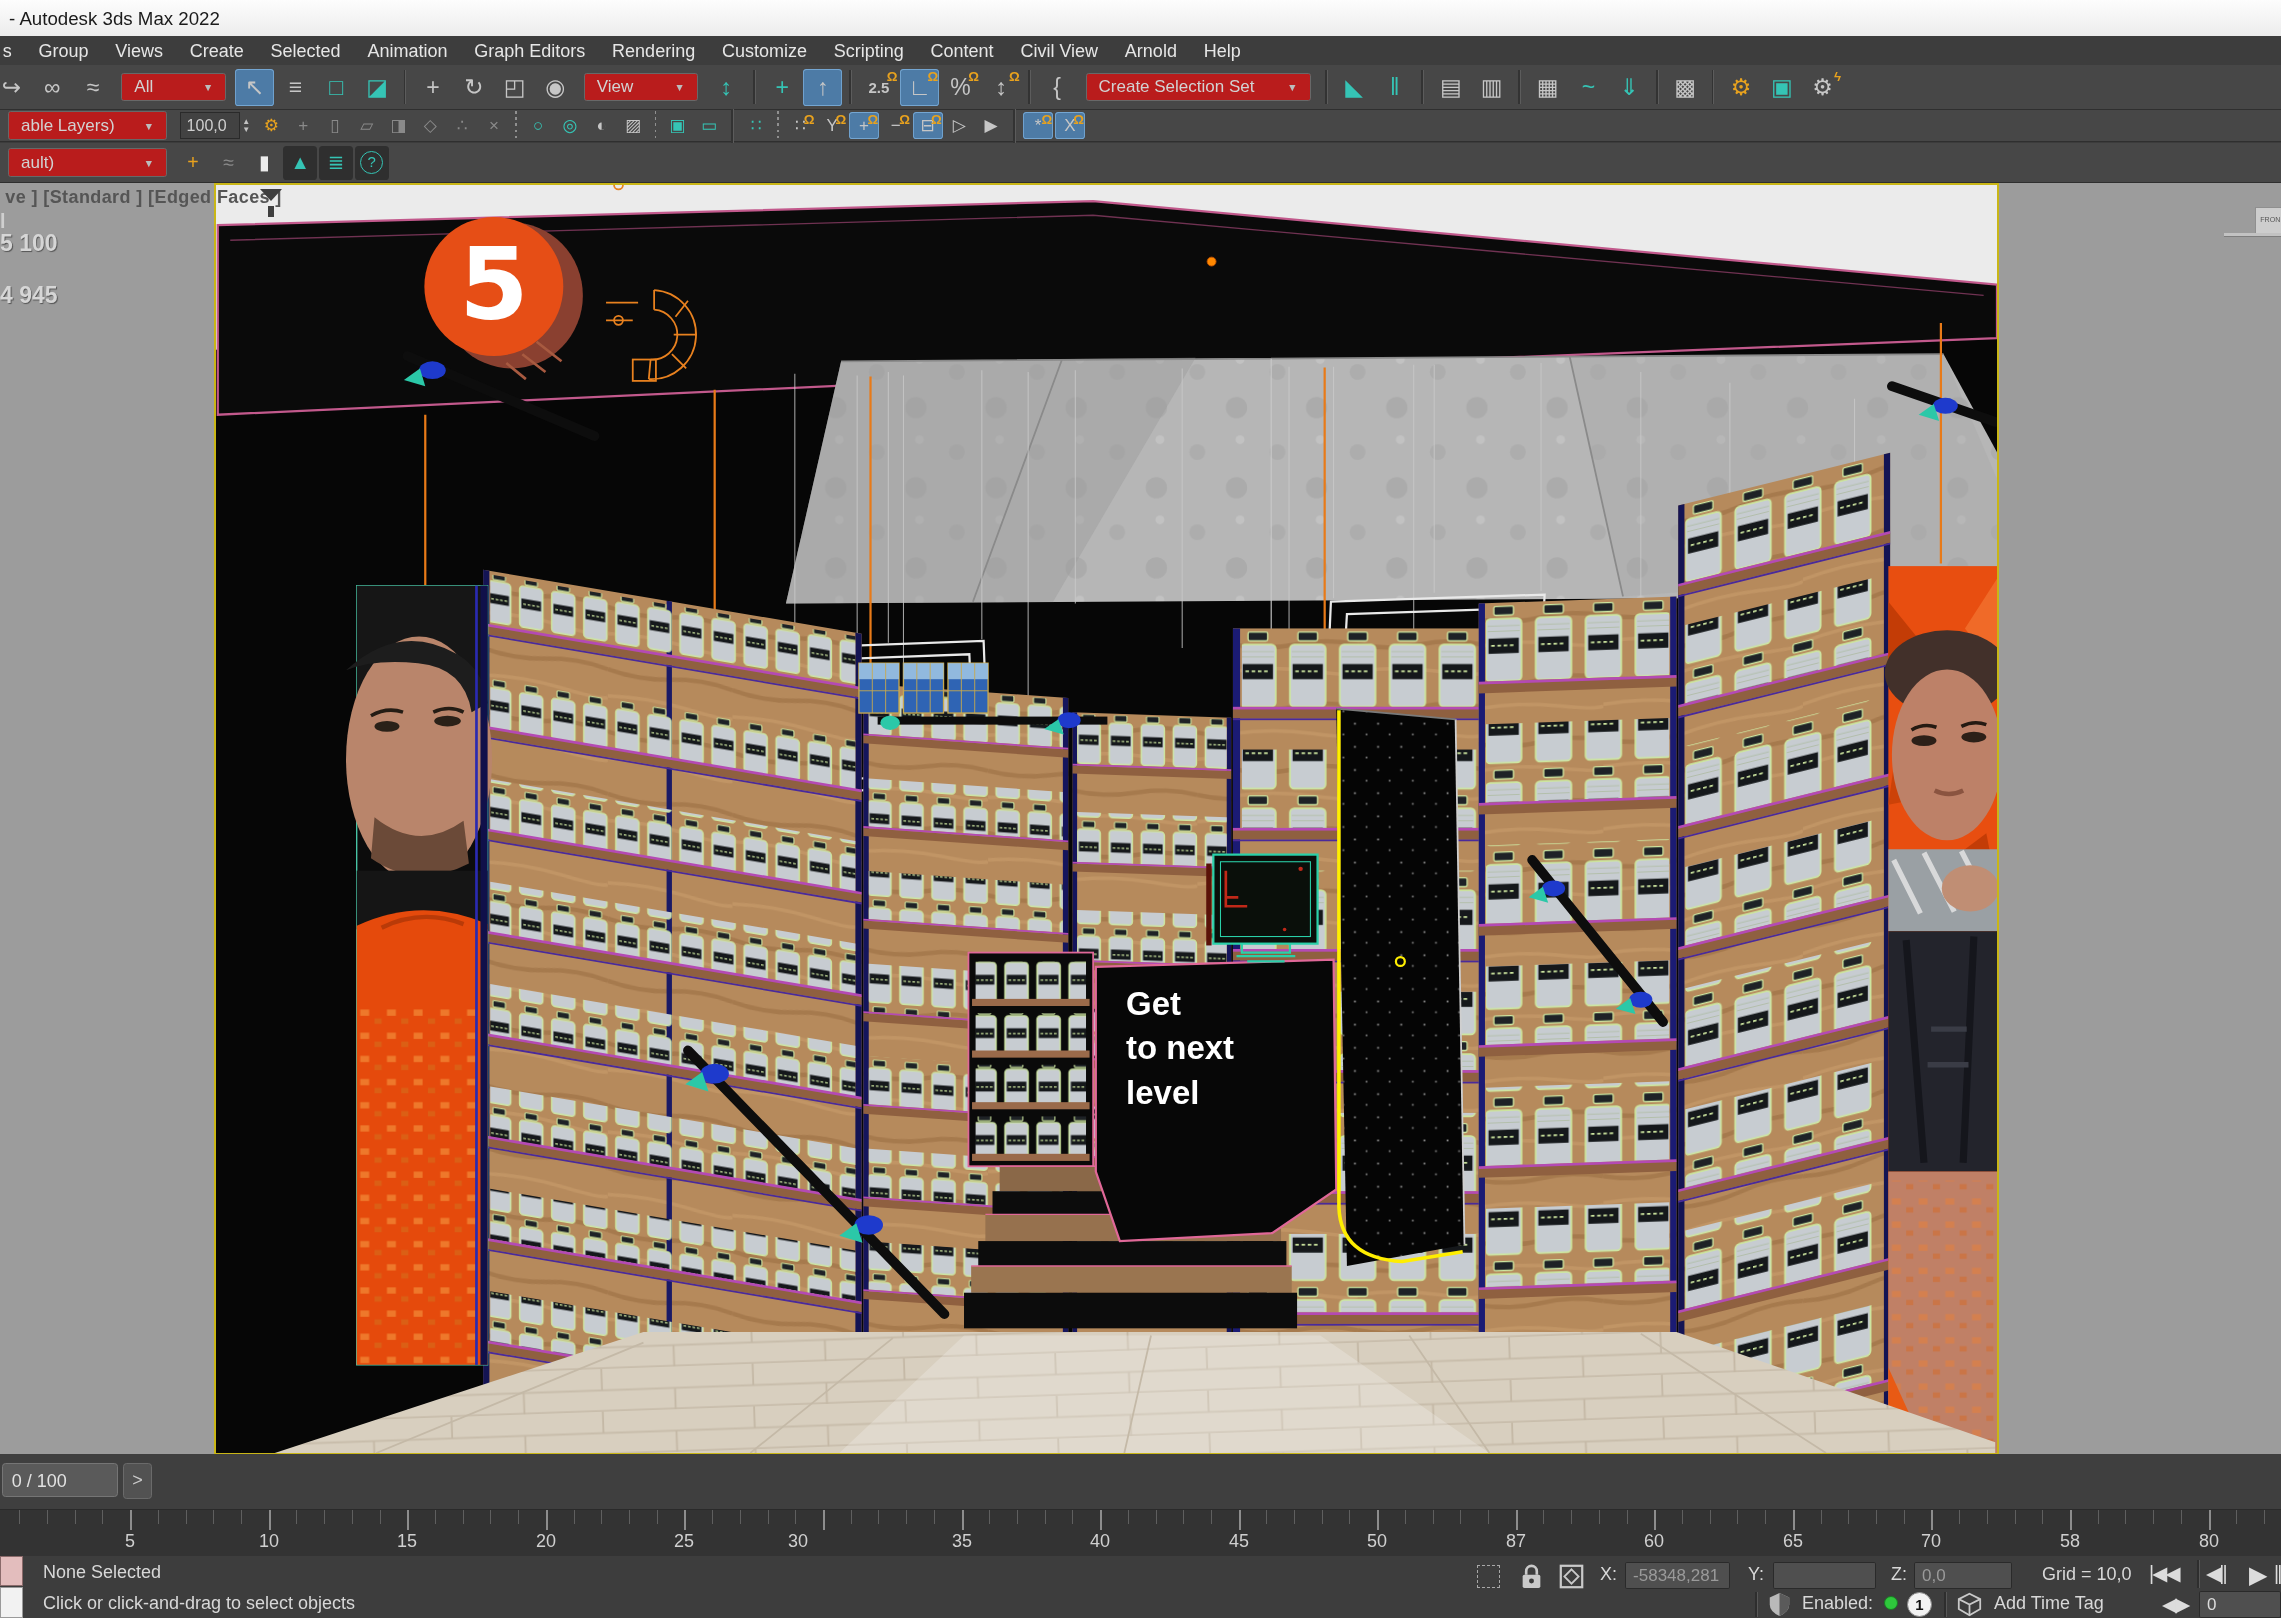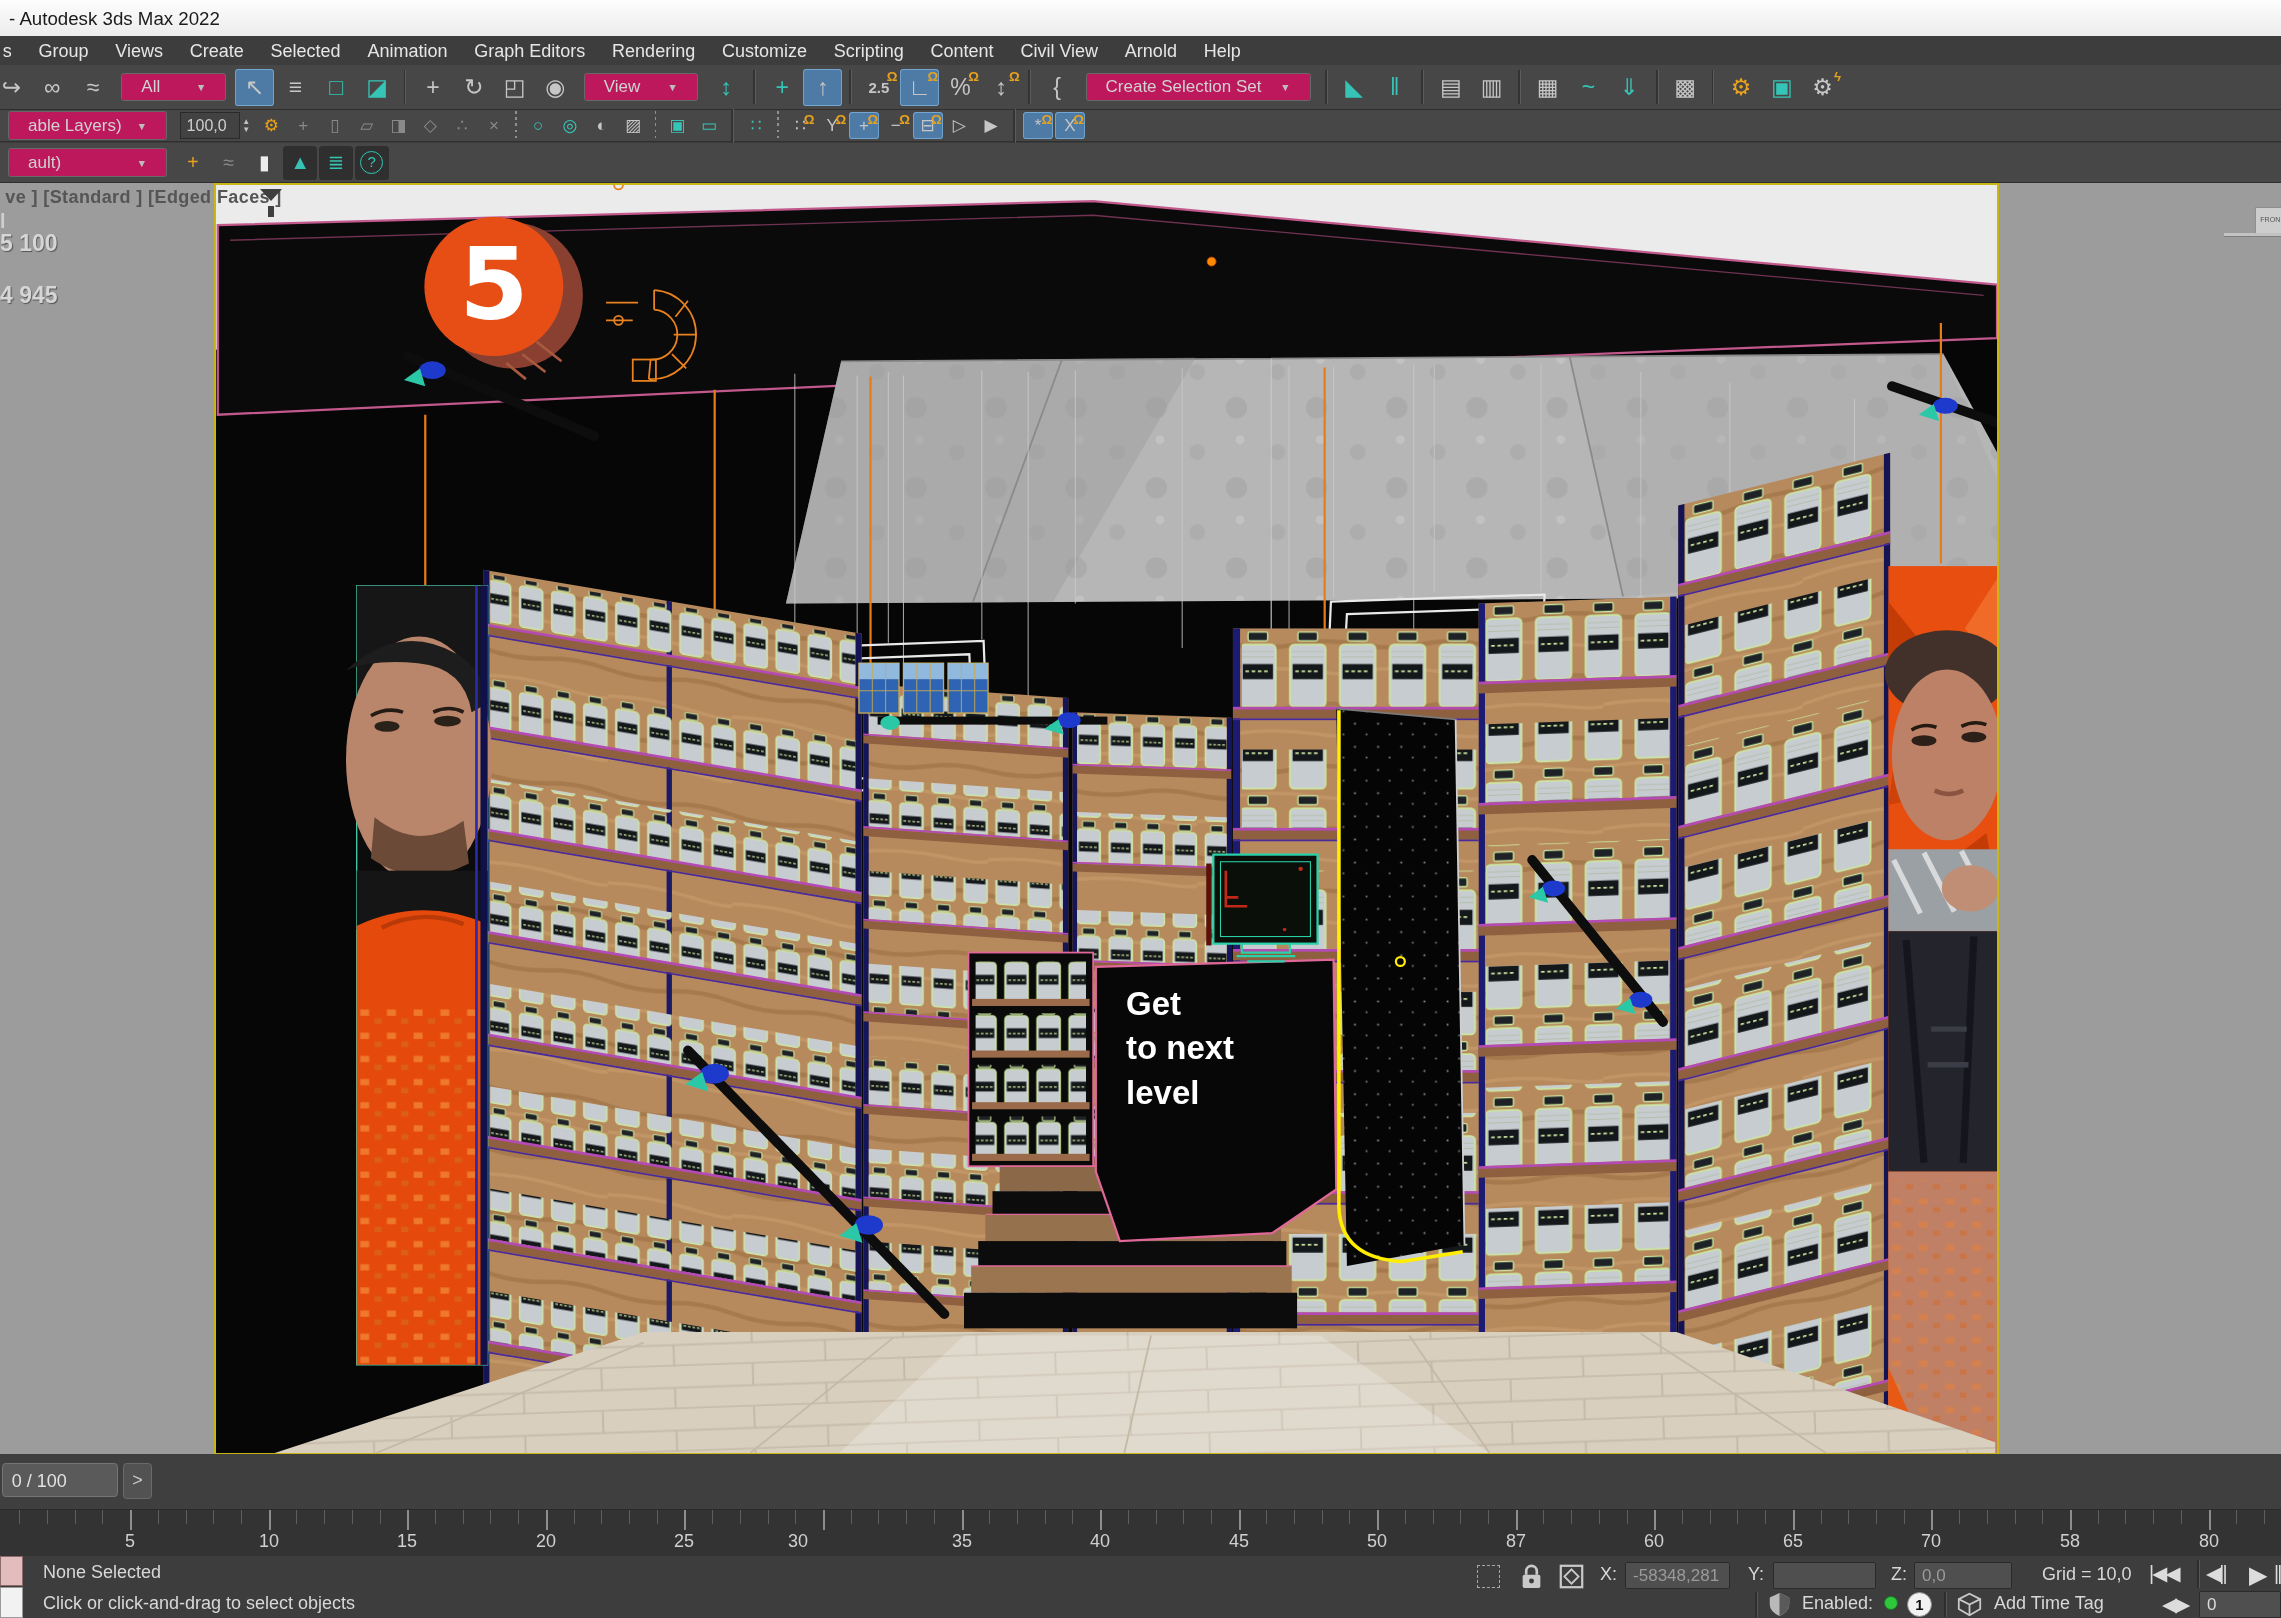--- a/index.html
+++ b/index.html
@@ -21,22 +21,22 @@
     border-radius:3.6px;position:relative;flex:none;margin:0 0.9px;cursor:default}
   #row2 .tbi{width:30px;height:27px;font-size:17px}
   #row3 .tbi{width:34px;height:34px;font-size:19.6px}
   .act{background:#4d7ba6;box-shadow:inset 0 0 0 0.9px #74a6d2}
   .teal{color:#35c4b5}.org{color:#e8a21e}.dim{color:#8a8a8a}.white{color:#ececec}
   .acc{position:absolute;right:0.9px;top:0;font-size:13.4px;color:#e8a21e;font-weight:bold}
   .sm{font-size:15px;font-weight:bold}
   .circ .g{border:1.8px solid #35c4b5;border-radius:50%;width:21.4px;height:21.4px;line-height:20.5px;text-align:center;font-size:15px;display:block}
   .tsep{width:1.8px;height:34px;background:#333;border-right:0.9px solid #5c5c5c;margin:0 6.2px;flex:none}
   .tdsep{width:1.8px;height:28.5px;margin:0 5.3px;flex:none;background-image:repeating-linear-gradient(#909090 0 2.7px,transparent 2.7px 6.2px)}
-  .dd{height:28.5px;background:#be185d;border:0.9px solid #686868;border-radius:2.7px;display:flex;align-items:center;
-    padding:0 19px;margin:0 8px;color:#d2d2d2;font-size:17px;justify-content:space-between;flex:none;box-sizing:border-box}
+  .dd{height:28.5px;background:#b91c1c;border:0.9px solid #686868;border-radius:2.7px;display:flex;align-items:center;
+    padding:0 12px;margin:0 8px;color:#d2d2d2;font-size:17px;justify-content:space-between;flex:none;box-sizing:border-box}
   .dda{font-size:10.7px;color:#bcbcbc;margin-left:9px}
   .spin{height:27px;display:flex;align-items:center;margin:0 5.3px;flex:none}
   .spv{width:52px;height:25px;background:#424242;border:0.9px solid #2a2a2a;color:#cfcfcf;font-size:16px;line-height:25px;padding-left:5.3px}
   .spa{font-size:8px;color:#c2c2c2;line-height:7.1px;margin-left:2.7px}
   
   #vpl,#vpr{top:183px;height:1272px;background:#9c9c9c}
   #vpl{left:0;width:214px}
   #vpr{left:1999px;width:282px}
   #vpframe{left:214px;top:183px;width:1785px;height:1272px;border:2.7px solid #c9b616;box-sizing:border-box;background:#060606}
   #vpframe svg{display:block;width:100%;height:100%}

